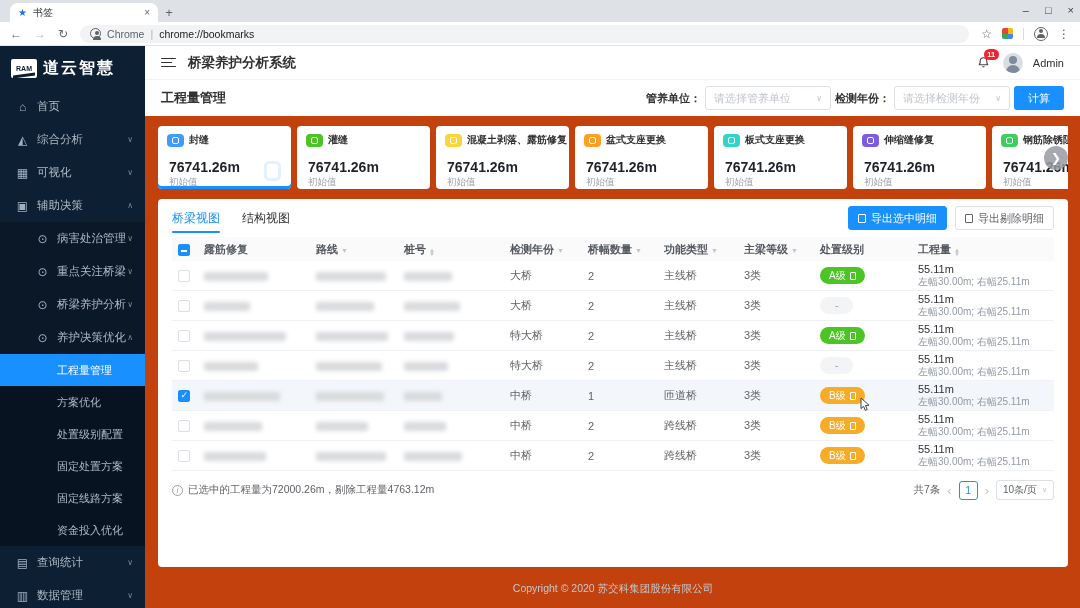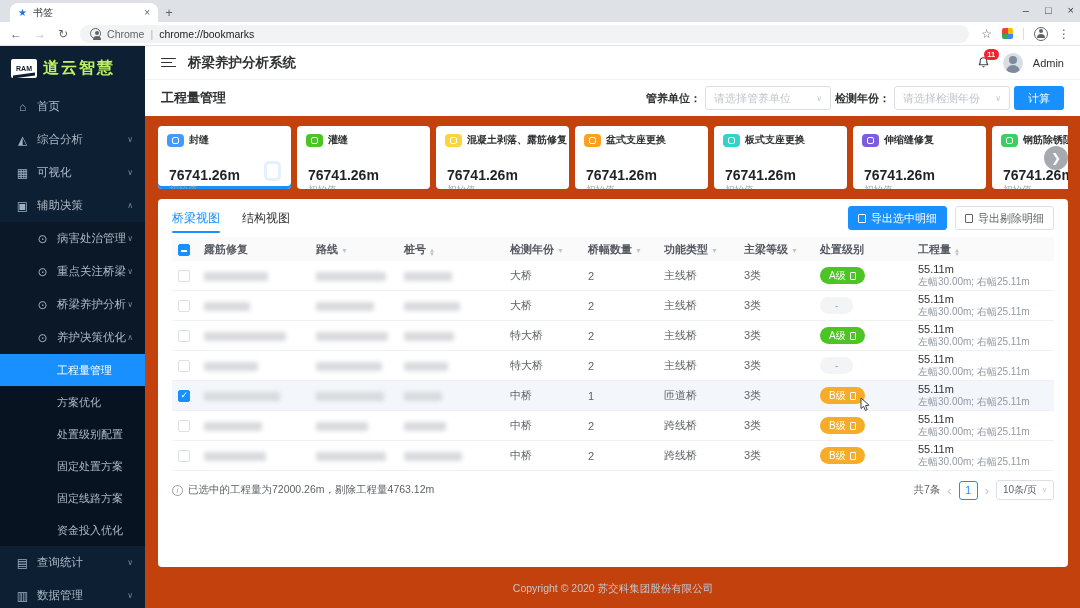--- a/index.html
+++ b/index.html
@@ -28,21 +28,21 @@
   .avatar-sm::before { content:""; position:absolute; left:3.5px; top:1.5px; width:4px; height:4px; border-radius:50%; background:#5f6368; }
   .avatar-sm::after { content:""; position:absolute; left:1.5px; top:6.5px; width:8px; height:4px; border-radius:4px 4px 0 0; background:#5f6368; }
 
   
   .app { display:flex; height:562px; }
   .sidebar { width:145px; background:#0c1f33; color:#aeb9c6; flex-shrink:0; display:flex; flex-direction:column; }
   .logo { height:44px; display:flex; align-items:center; gap:6px; padding-left:11px; flex-shrink:0; }
   .logo-badge { width:26px; height:19px; background:#fff; border-radius:2px; color:#0c1f33; font-size:7px; font-weight:bold;
                 display:flex; align-items:center; justify-content:center; position:relative; overflow:hidden; }
   .logo-badge::after { content:""; position:absolute; bottom:1px; left:2px; right:2px; height:3px; background:#0c1f33; transform:skewY(-8deg); }
-  .logo-text { color:#bef264; font-size:16px; font-weight:bold; letter-spacing:2px; }
+  .logo-text { color:#ffffff; font-size:16px; font-weight:bold; letter-spacing:2px; }
   .menu { flex:1; font-size:11.5px; overflow:hidden; }
   .side-item { height:33px; display:flex; align-items:center; padding:0 12px 0 16px; cursor:pointer; white-space:nowrap; }
   .side-item .s-icon { margin-right:8px; font-size:12px; width:13px; text-align:center; color:#9fb0c1; }
   .side-item .s-arrow { margin-left:auto; font-size:8px; color:#76889b; }
   .side-item.sub { background:#0a1828; padding-left:36px; }
   .side-item.leaf { background:#081322; padding-left:57px; height:32px; font-size:11px; }
   .side-item.leaf.active { background:#1890ff; color:#fff; }
 
   .main { flex:1; display:flex; flex-direction:column; min-width:0; background:#c2410c; }
   .app-header { height:33px; background:#fff; display:flex; align-items:center; padding:0 16px; flex-shrink:0; }
@@ -72,21 +72,21 @@
   .content { flex:1; padding:10px 12px 0 13px; display:flex; flex-direction:column; min-height:0; }
 
   
   .cards-row { display:flex; gap:6px; height:63px; margin-bottom:10px; overflow:hidden; position:relative; flex-shrink:0; }
   .card { width:133px; flex:0 0 133px; background:#fff; border-radius:4px; padding:7px 9px; position:relative; cursor:pointer; overflow:hidden; }
   .card.selected { box-shadow:inset 0 -3px 0 #1890ff; }
   .card-head { display:flex; align-items:center; gap:5px; }
   .chip { width:17px; height:13px; border-radius:4px; display:flex; align-items:center; justify-content:center; flex-shrink:0; }
   .chip i { width:7px; height:7px; border:1.5px solid #fff; border-radius:2px; display:block; }
   .card-title { font-size:10px; color:#303133; font-weight:bold; white-space:nowrap; }
-  .card-value { font-size:14px; font-weight:bold; color:#1f2328; margin:20px 0 1px 2px; white-space:nowrap; }
+  .card-value { font-size:14px; font-weight:bold; color:#1f2328; margin:12px 0 1px 2px; white-space:nowrap; }
   .card-sub { font-size:9.5px; color:#9aa2ad; margin-left:2px; }
   .card .wm { position:absolute; right:10px; bottom:8px; width:17px; height:20px; border:3px solid #e4f0fe; border-radius:5px; }
   .next-arrow { position:absolute; right:0; top:50%; transform:translateY(-50%); width:24px; height:24px; border-radius:50%;
                 background:rgba(150,155,162,.85); color:#fff; display:flex; align-items:center; justify-content:center; font-size:12px; cursor:pointer; }
 
   
   .panel { background:#fff; border-radius:4px; padding:0 14px 12px; flex:1; min-height:0; }
   .panel-head { height:38px; display:flex; align-items:center; }
   .tabs { display:flex; gap:22px; height:100%; align-items:center; }
   .tab-item { font-size:12px; color:#303133; height:100%; display:flex; align-items:center; position:relative; cursor:pointer; }

